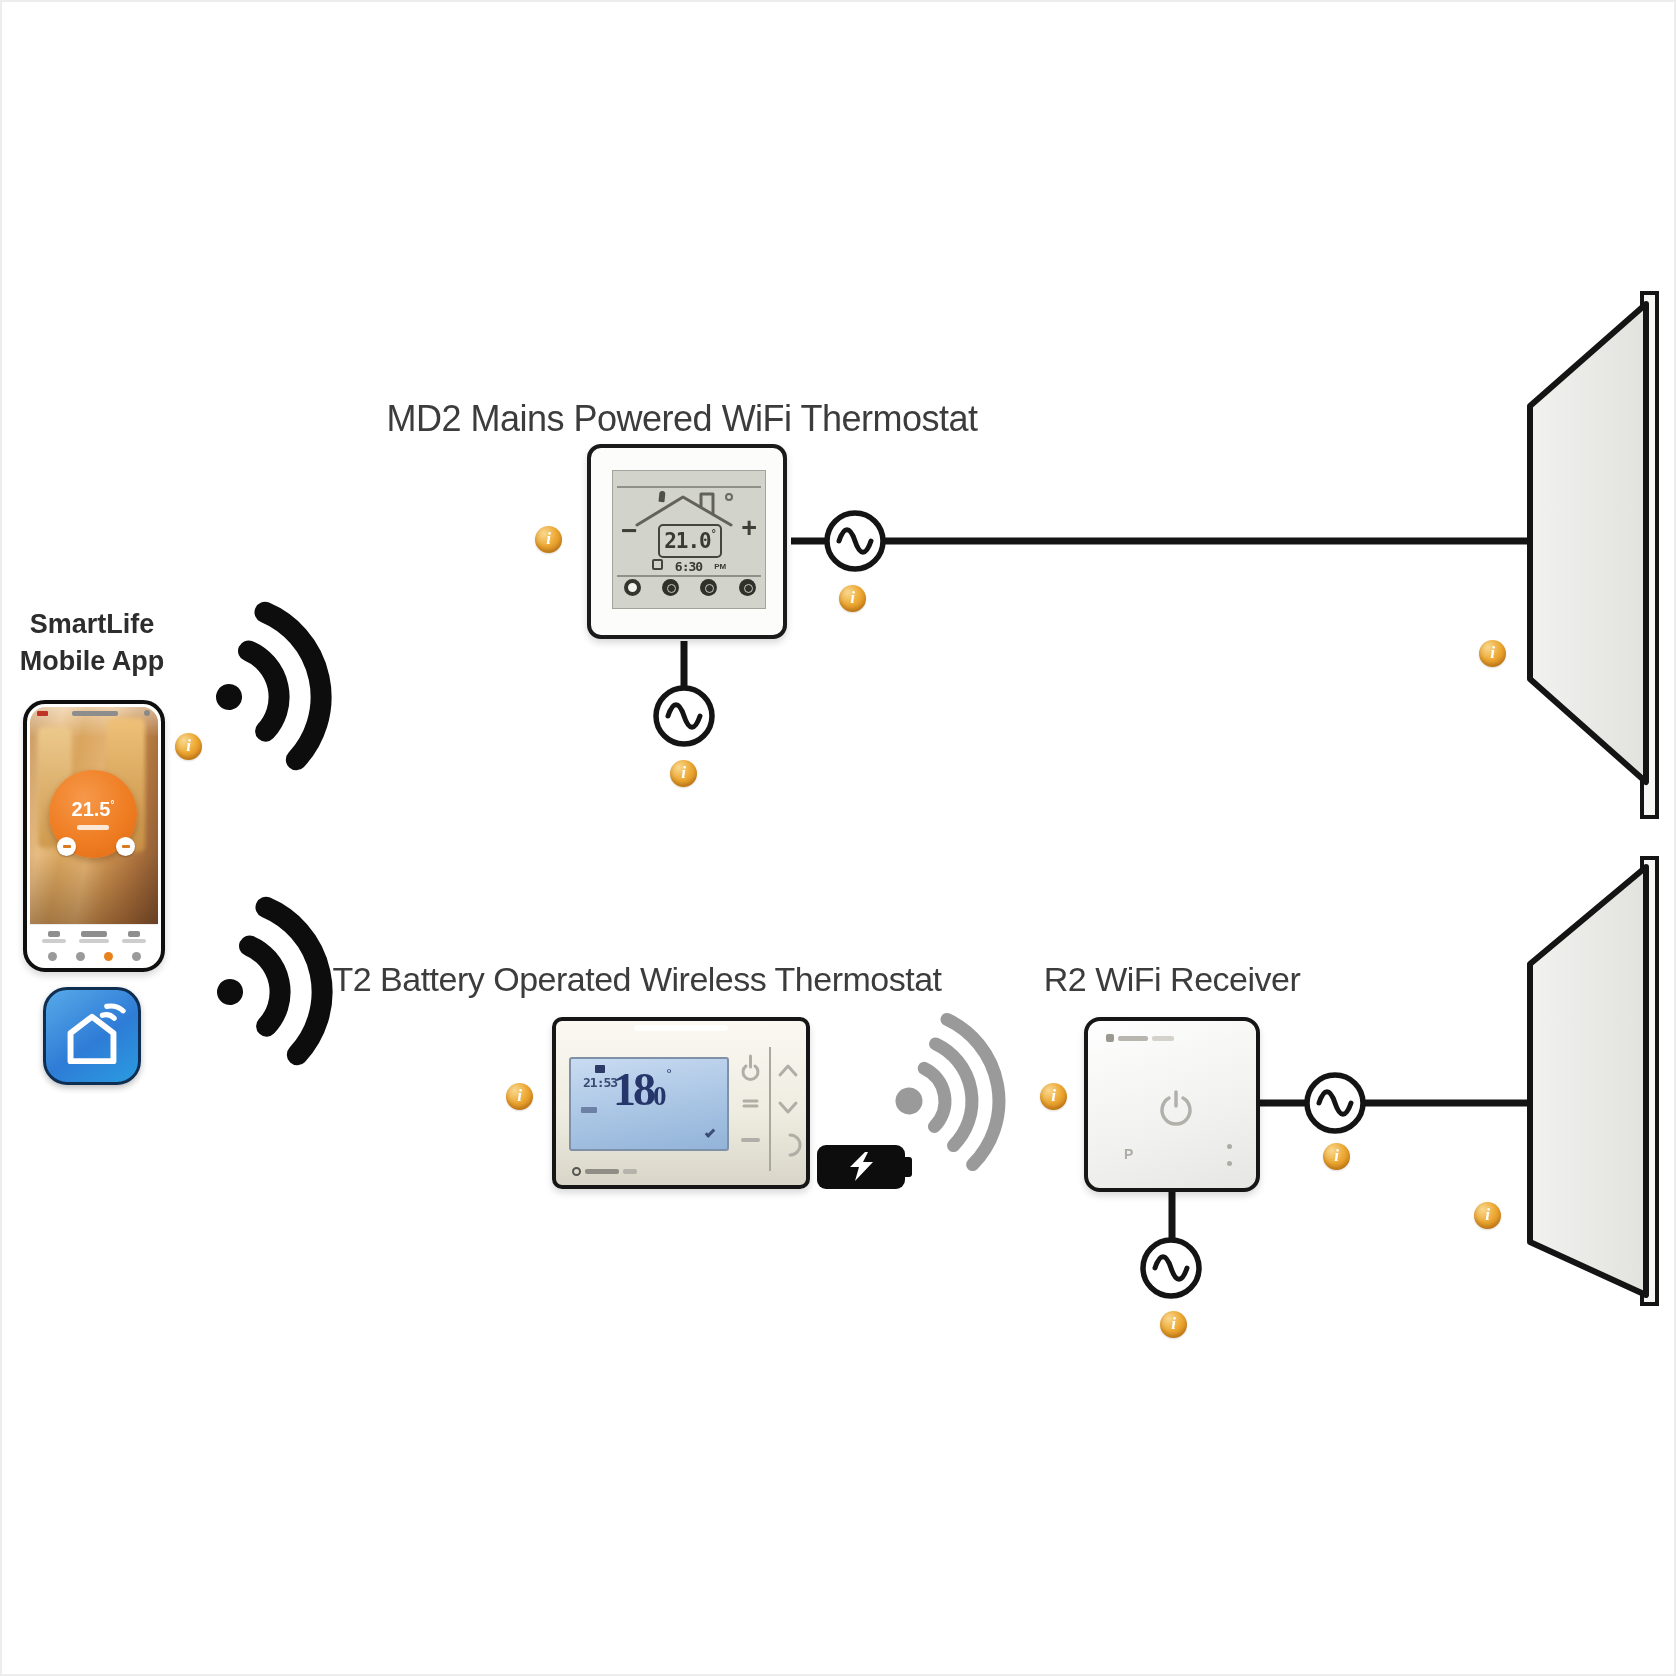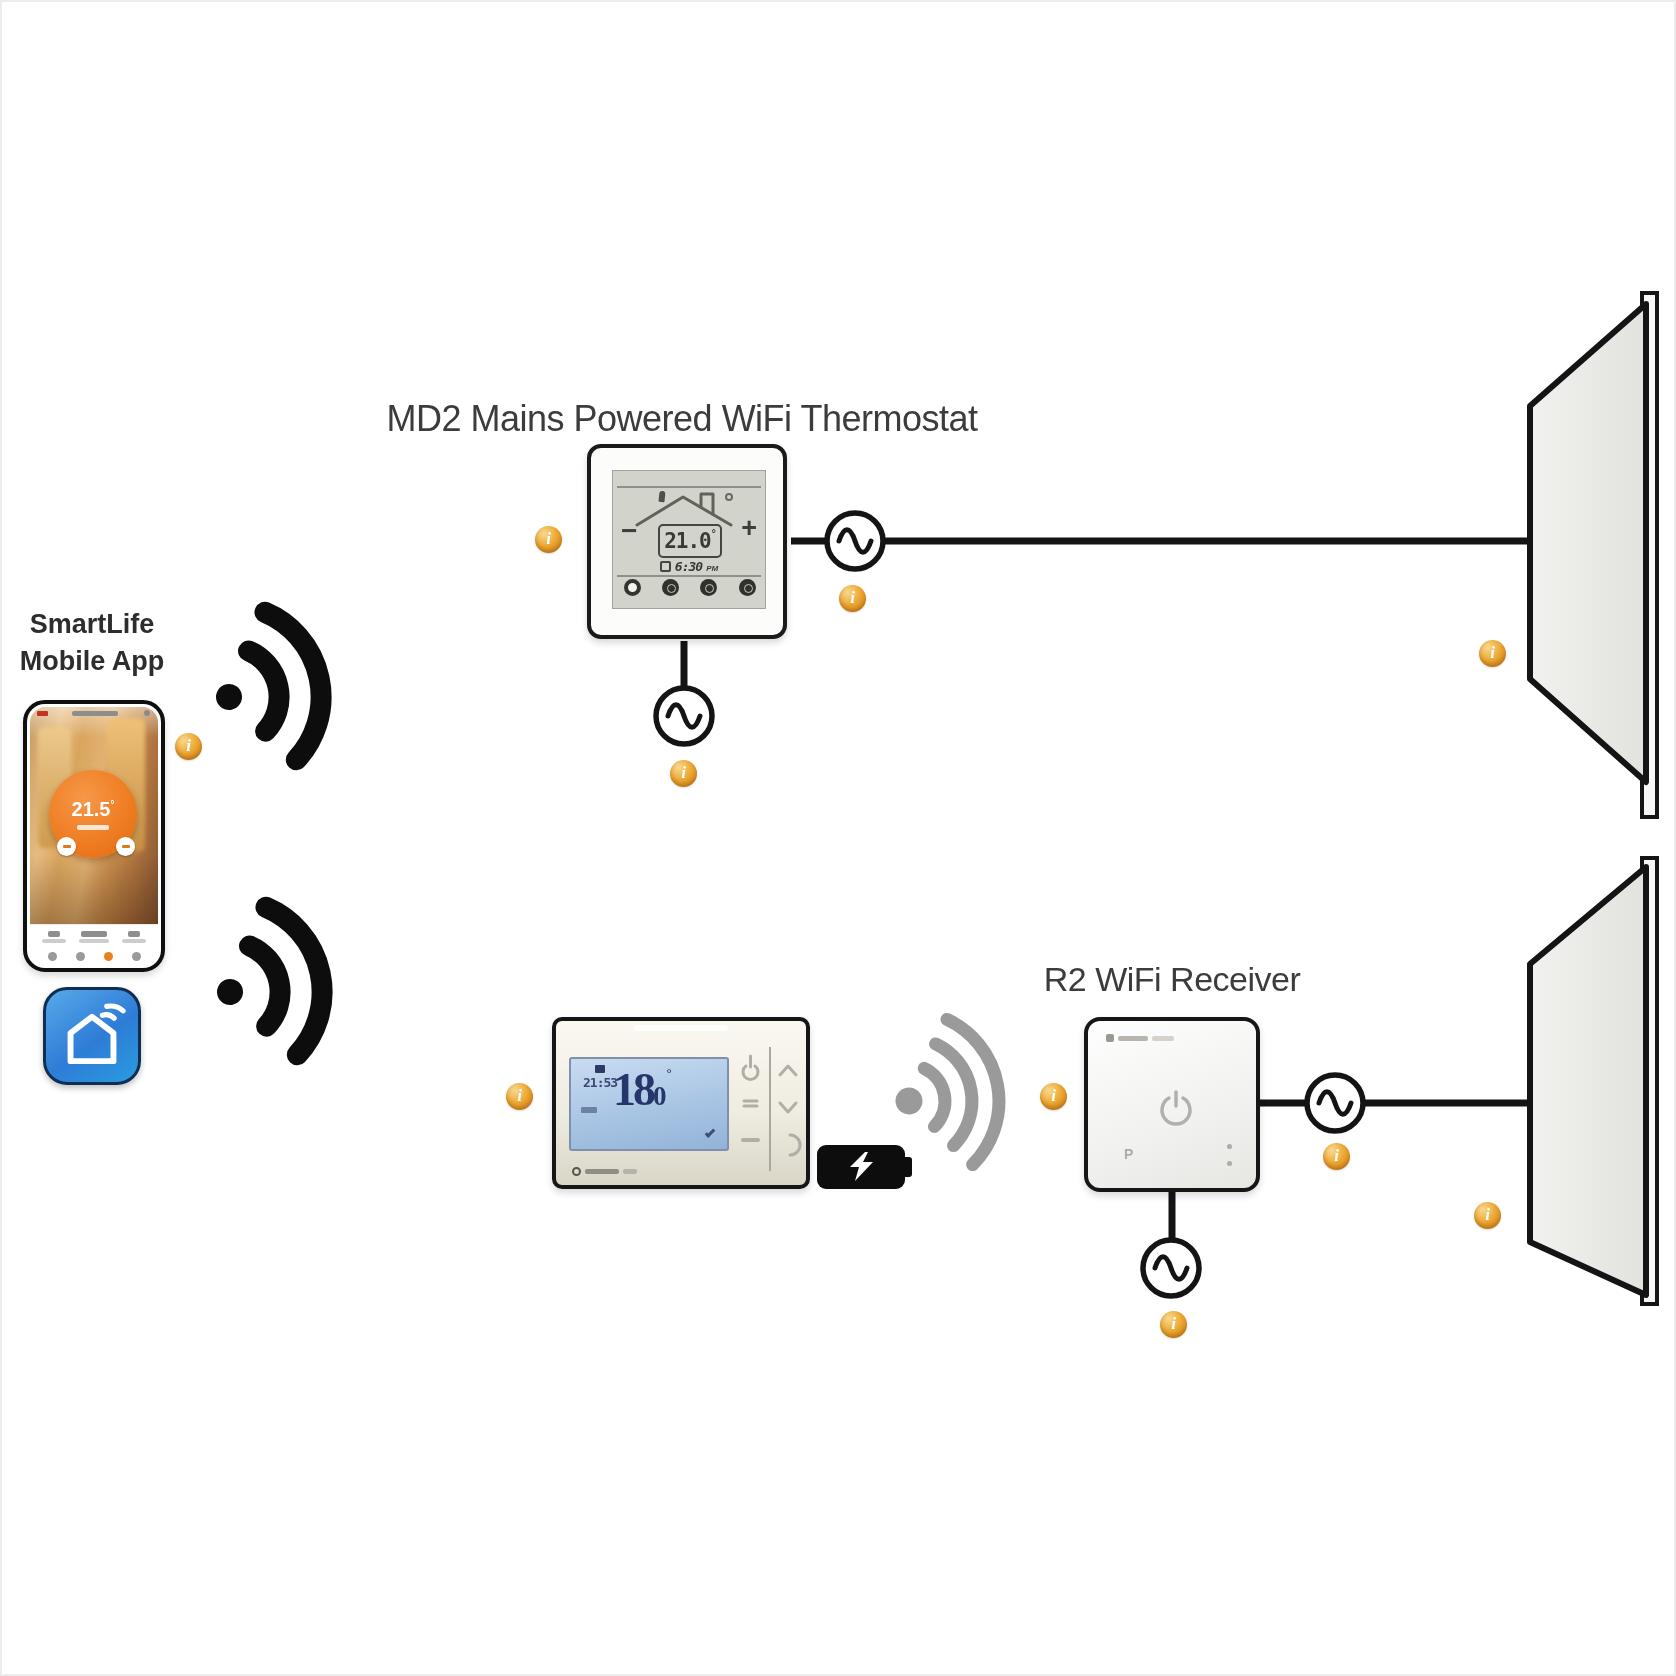--- a/index.html
+++ b/index.html
@@ -36,21 +36,21 @@
   .md2-botline{position:absolute;left:4px;right:4px;top:104px;border-top:2px solid #90908a;}
   .mini1{position:absolute;left:46px;top:20px;width:6px;height:11px;background:#50504a;border-radius:3px 3px 1px 1px;transform:rotate(6deg);}
   .mini2{position:absolute;left:112px;top:22px;width:8px;height:8px;border:2px solid #6a6a62;border-radius:50%;}
   .md2-house{position:absolute;left:14px;top:16px;}
   .md2-minus{position:absolute;left:8px;top:44px;font-size:28px;font-weight:700;color:#3f3f3a;}
   .md2-plus{position:absolute;right:8px;top:42px;font-size:27px;font-weight:700;color:#3f3f3a;}
   .temp-frame{position:absolute;left:45px;top:53px;width:64px;height:34px;border:2.5px solid #45453f;
               border-radius:5px;display:flex;align-items:center;justify-content:center;}
   .temp-frame .t{font-family:"DejaVu Sans Mono",monospace;font-weight:700;font-size:21px;color:#3a3a34;letter-spacing:-1px;}
   .temp-frame sup{font-size:10px;vertical-align:top;line-height:10px;}
-  .md2-time{position:absolute;left:0;right:0;top:88px;display:flex;justify-content:center;align-items:center;gap:4px;font-style:italic;}
+  .md2-time{position:absolute;left:0;right:0;top:88px;display:flex;justify-content:center;gap:12px;}
   .cal{width:11px;height:11px;border:2px solid #45453f;border-radius:2px;}
   .md2-time .tt{font-family:"DejaVu Sans Mono",monospace;font-weight:700;font-size:13px;color:#3a3a34;letter-spacing:-1px;}
   .md2-time .mer{font-size:8px;font-weight:700;color:#3a3a34;margin-top:3px;}
   .md2-btn{position:absolute;top:108px;width:17px;height:17px;border-radius:50%;}
   .b1{left:11px;background:#f3f3ef;border:4.5px solid #35352f;}
   .b2{left:49px;background:#31312c;}
   .b3{left:87px;background:#31312c;}
   .b4{left:126px;background:#31312c;}
   .b2::after,.b3::after,.b4::after{content:"";position:absolute;left:5px;top:5px;width:7px;height:7px;
       border:1.5px solid #c9c9c1;border-radius:50%;}
@@ -201,20 +201,21 @@
 
     <g class="wifiG" transform="translate(907,1099) rotate(-10)">
       <circle r="13.5" fill="#9a9a9a"></circle>
       <path d="M20.6 -29.5 A36 36 0 0 1 20.6 29.5"></path>
       <path d="M36.1 -51.6 A63 63 0 0 1 36.1 51.6"></path>
       <path d="M51.6 -73.7 A90 90 0 0 1 51.6 73.7"></path>
     </g>
   </svg>
 
   <div class="label md2-label">MD2 Mains Powered WiFi Thermostat</div>
+  <div class="label t2-label">T2 Battery Operated Wireless Thermostat</div>
   <div class="label r2-label">R2 WiFi Receiver</div>
   <div class="applabel">
     <span>SmartLife</span><br>
     <span>Mobile App</span>
   </div>
 
   <div class="md2">
     <div class="md2-lcd">
       <div class="md2-topline"></div>
       <span class="mini1"></span>

